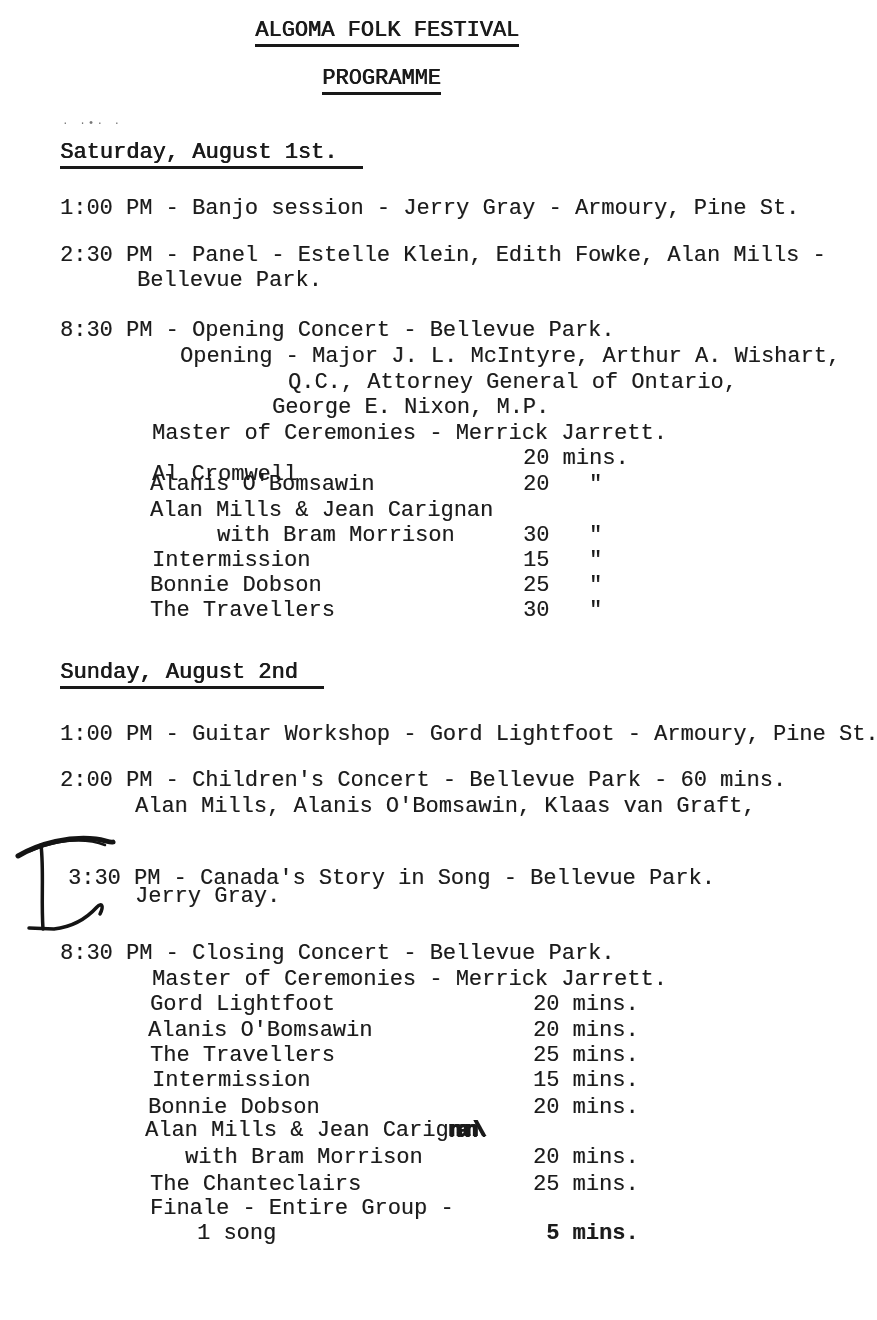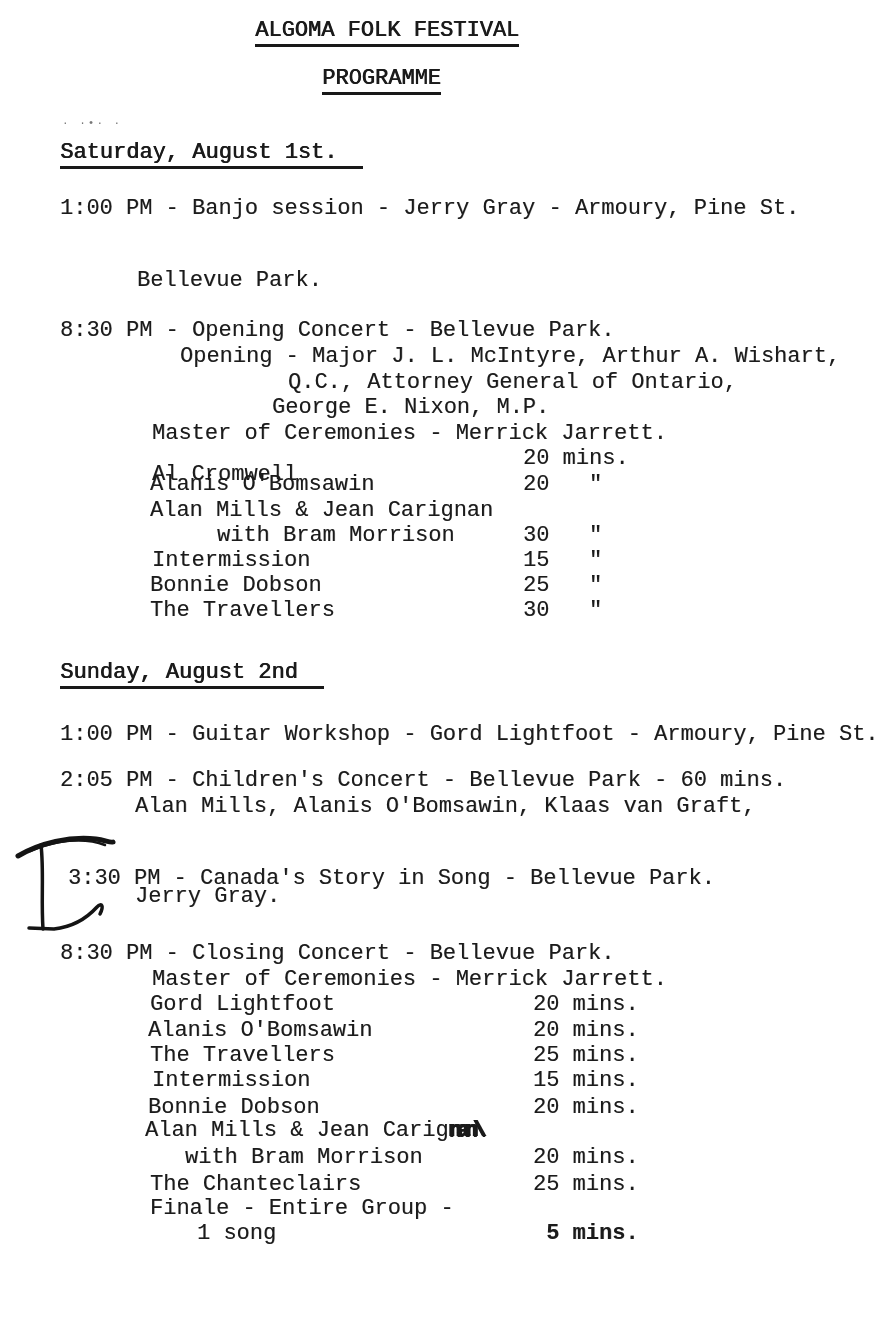--- a/index.html
+++ b/index.html
@@ -33,20 +33,21 @@
 
   <div class="t heavy" style="left:255px;top:18px;"><span class="ul">ALGOMA FOLK FESTIVAL</span></div>
   <div class="t heavy" style="left:322px;top:66px;"><span class="ul">PROGRAMME</span></div>
 
   <div class="t smudge" style="left:62px;top:110px;">· ·•· ·</div>
 
   <div class="t heavy" style="left:60px;top:140px;"><span class="ul ul-wide">Saturday, August 1st.</span></div>
 
   <div class="t" style="left:60px;top:196px;">1:00 PM - Banjo session - Jerry Gray - Armoury, Pine St.</div>
 
+  <div class="t" style="left:60px;top:243px;">2:30 PM - Panel - Estelle Klein, Edith Fowke, Alan Mills -</div>
   <div class="t" style="left:137px;top:268px;">Bellevue Park.</div>
 
   <div class="t" style="left:60px;top:318px;">8:30 PM - Opening Concert - Bellevue Park.</div>
   <div class="t" style="left:180px;top:344px;">Opening - Major J. L. McIntyre, Arthur A. Wishart,</div>
   <div class="t" style="left:288px;top:370px;">Q.C., Attorney General of Ontario,</div>
   <div class="t" style="left:272px;top:395px;">George E. Nixon, M.P.</div>
   <div class="t" style="left:152px;top:421px;">Master of Ceremonies - Merrick Jarrett.</div>
 
   <div>
     <span class="t" style="left:152px;top:446px;margin-top:16px;">Al Cromwell</span>
@@ -73,21 +74,21 @@
   </div>
   <div>
     <span class="t" style="left:150px;top:598px;">The Travellers</span>
     <span class="t" style="left:523px;top:598px;">30   "</span>
   </div>
 
   <div class="t heavy" style="left:60px;top:660px;"><span class="ul ul-wide">Sunday, August 2nd</span></div>
 
   <div class="t" style="left:60px;top:722px;">1:00 PM - Guitar Workshop - Gord Lightfoot - Armoury, Pine St.</div>
 
-  <div class="t" style="left:60px;top:768px;">2:05 PM - Children's Concert - Bellevue Park - 60 mins.</div>
+  <div class="t" style="left:60px;top:768px;">2:00 PM - Children's Concert - Bellevue Park - 60 mins.</div>
   <div class="t" style="left:135px;top:794px;">Alan Mills, Alanis O'Bomsawin, Klaas van Graft,</div>
   <div class="t" style="left:135px;top:856px;margin-top:28px;">Jerry Gray.</div>
 
   <svg class="bracket" width="120" height="115" viewBox="0 0 120 115">
     <g fill="none" stroke="#141414" stroke-linecap="round">
       <path d="M16 26 C38 13 68 6 94 9 C103 10 108 13 111 12" stroke-width="5"></path>
       <path d="M28 21 C54 10 82 7 103 15" stroke-width="2.5"></path>
       <path d="M39 15 C42 40 39 70 41 99" stroke-width="3.5"></path>
       <path d="M27 98 L52 99 C70 97 85 88 95 77 C100 72 102 76 98 84" stroke-width="3.5"></path>
     </g>

